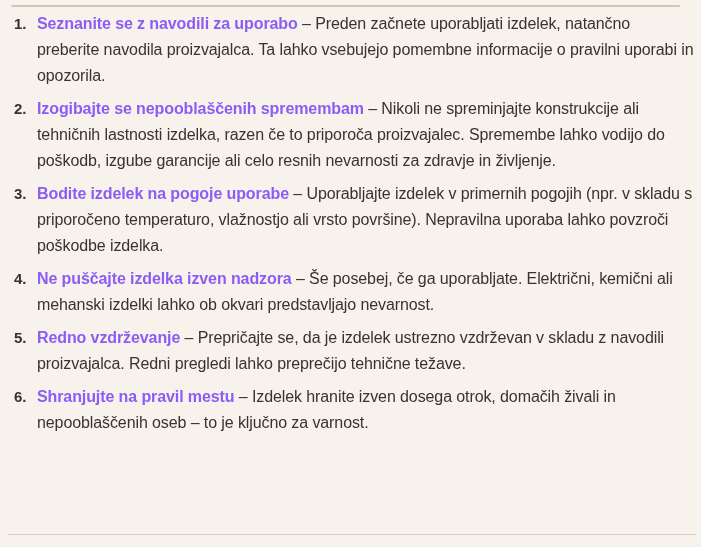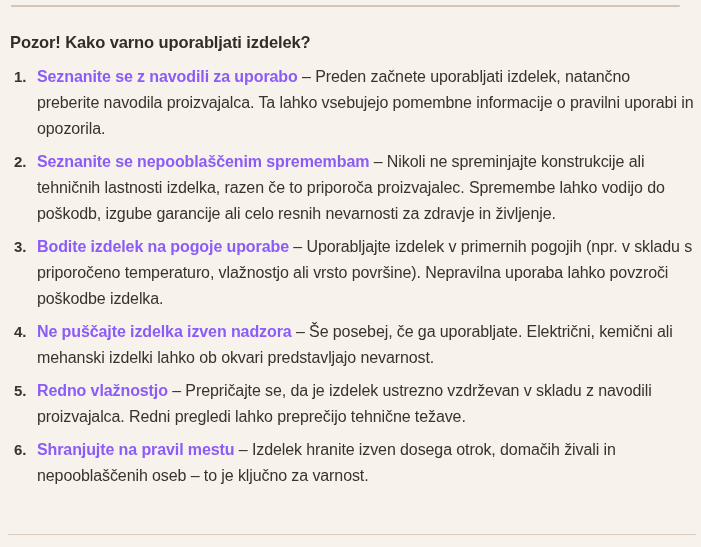--- a/index.html
+++ b/index.html
@@ -76,47 +76,46 @@
     font-weight: 700;
     color: #8b5cf6;
   }
 </style>
 </head>
 <body>
 
 <div class="rule rule-top"></div>
 
 <div class="content">
-  <h1 class="page-title">Pozor! Kako varno uporabljati izdelek?</h1>
 
   <div class="safety-list">
 
     <div class="item">
       <span class="num">1.</span>
       <div class="itext"><strong>Seznanite se z navodili za uporabo</strong><span> – Preden začnete uporabljati izdelek, natančno preberite navodila proizvajalca. Ta lahko vsebujejo pomembne informacije o pravilni uporabi in opozorila.</span></div>
     </div>
 
     <div class="item">
       <span class="num">2.</span>
-      <div class="itext"><strong>Seznanite se nepooblaščenim spremembam</strong><span> – Nikoli ne spreminjajte konstrukcije ali tehničnih lastnosti izdelka, razen če to priporoča proizvajalec. Spremembe lahko vodijo do poškodb, izgube garancije ali celo resnih nevarnosti za zdravje in življenje.</span></div>
+      <div class="itext"><strong>Izogibajte se nepooblaščenih spremembam</strong><span> – Nikoli ne spreminjajte konstrukcije ali tehničnih lastnosti izdelka, razen če to priporoča proizvajalec. Spremembe lahko vodijo do poškodb, izgube garancije ali celo resnih nevarnosti za zdravje in življenje.</span></div>
     </div>
 
     <div class="item">
       <span class="num">3.</span>
       <div class="itext"><strong>Bodite izdelek na pogoje uporabe</strong><span> – Uporabljajte izdelek v primernih pogojih (npr. v skladu s priporočeno temperaturo, vlažnostjo ali vrsto površine). Nepravilna uporaba lahko povzroči poškodbe izdelka.</span></div>
     </div>
 
     <div class="item">
       <span class="num">4.</span>
       <div class="itext"><strong>Ne puščajte izdelka izven nadzora</strong><span> – Še posebej, če ga uporabljate. Električni, kemični ali mehanski izdelki lahko ob okvari predstavljajo nevarnost.</span></div>
     </div>
 
     <div class="item">
       <span class="num">5.</span>
-      <div class="itext"><strong>Redno vlažnostjo</strong><span> – Prepričajte se, da je izdelek ustrezno vzdrževan v skladu z navodili proizvajalca. Redni pregledi lahko preprečijo tehnične težave.</span></div>
+      <div class="itext"><strong>Redno vzdrževanje</strong><span> – Prepričajte se, da je izdelek ustrezno vzdrževan v skladu z navodili proizvajalca. Redni pregledi lahko preprečijo tehnične težave.</span></div>
     </div>
 
     <div class="item">
       <span class="num">6.</span>
       <div class="itext"><strong>Shranjujte na pravil mestu</strong><span> – Izdelek hranite izven dosega otrok, domačih živali in nepooblaščenih oseb – to je ključno za varnost.</span></div>
     </div>
 
   </div>
 </div>
 

